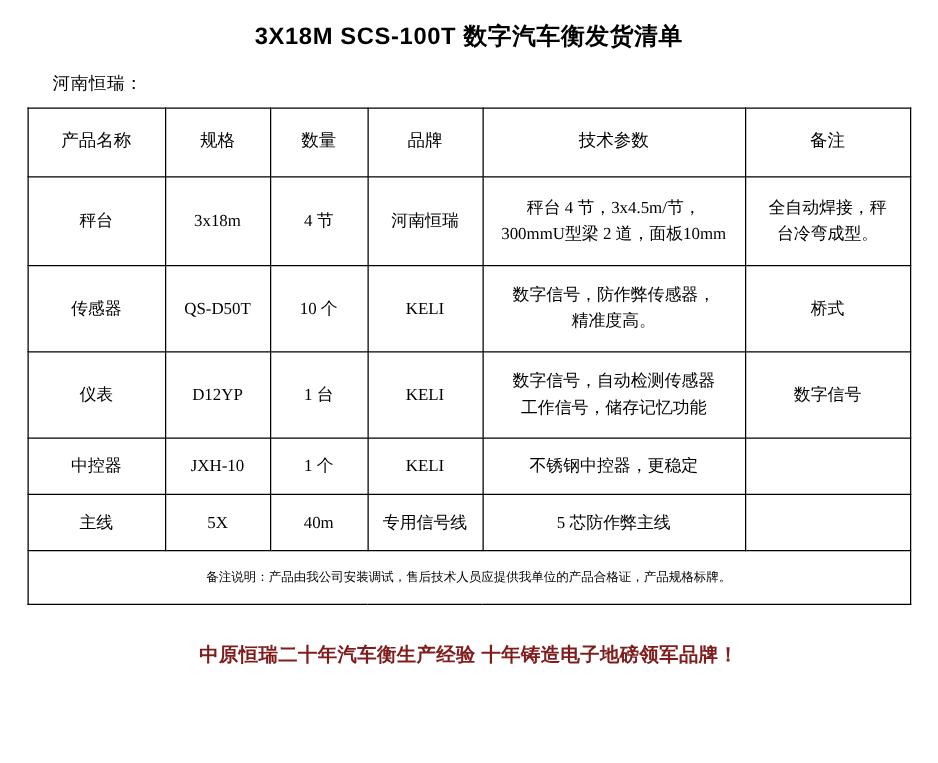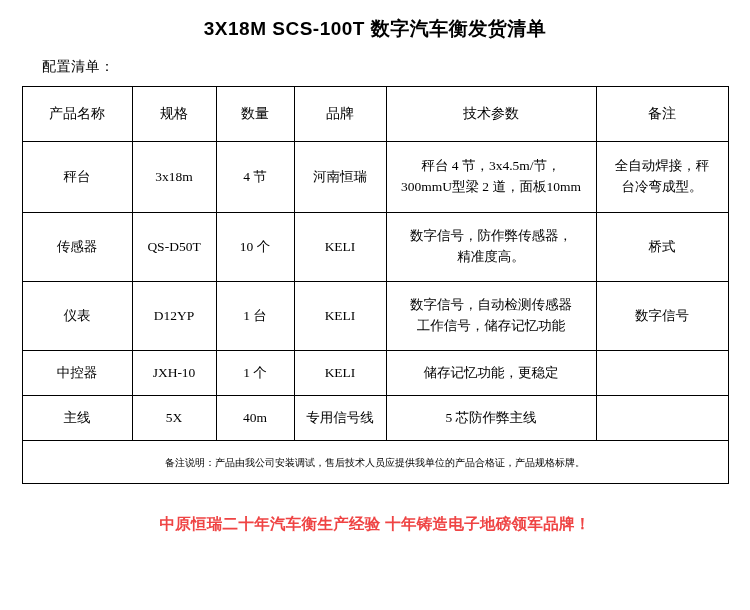--- a/index.html
+++ b/index.html
@@ -67,36 +67,36 @@
 
   tr.footer td {
     text-align: center;
     padding: 7px 10px;
     font-size: 10px;
     height: 28px;
     line-height: 1.5;
   }
   .bottom-banner {
     text-align: center;
-    color: #ef4444;
+    color: #7f1d1d;
     font-weight: bold;
     font-size: 15.5px;
     margin-top: 30px;
     letter-spacing: 0.3px;
   }
   .nowrap { white-space: nowrap; }
 </style>
 </head>
 <body>
 
 <div class="page">
 
   <div class="doc-title">3X18M SCS-100T 数字汽车衡发货清单</div>
 
-  <div class="subtitle">配置清单：</div>
+  <div class="subtitle">河南恒瑞：</div>
 
   <table class="spec">
     <colgroup>
       <col class="col-name">
         <col class="col-spec">
         <col class="col-qty">
       <col class="col-brand">
         <col class="col-tech">
         <col class="col-note">
     </colgroup>
@@ -155,21 +155,21 @@
           </span>
         </td>
         <td>数字信号</td>
       </tr>
 
       <tr class="r-short">
         <td>中控器</td>
         <td>JXH-10</td>
         <td>1 个</td>
         <td>KELI</td>
-        <td>储存记忆功能，更稳定</td>
+        <td>不锈钢中控器，更稳定</td>
         <td></td>
       </tr>
 
 
       <tr class="r-short">
         <td>主线</td>
         <td>5X</td>
         <td>40m</td>
         <td>专用信号线</td>
         <td>5 芯防作弊主线</td>

